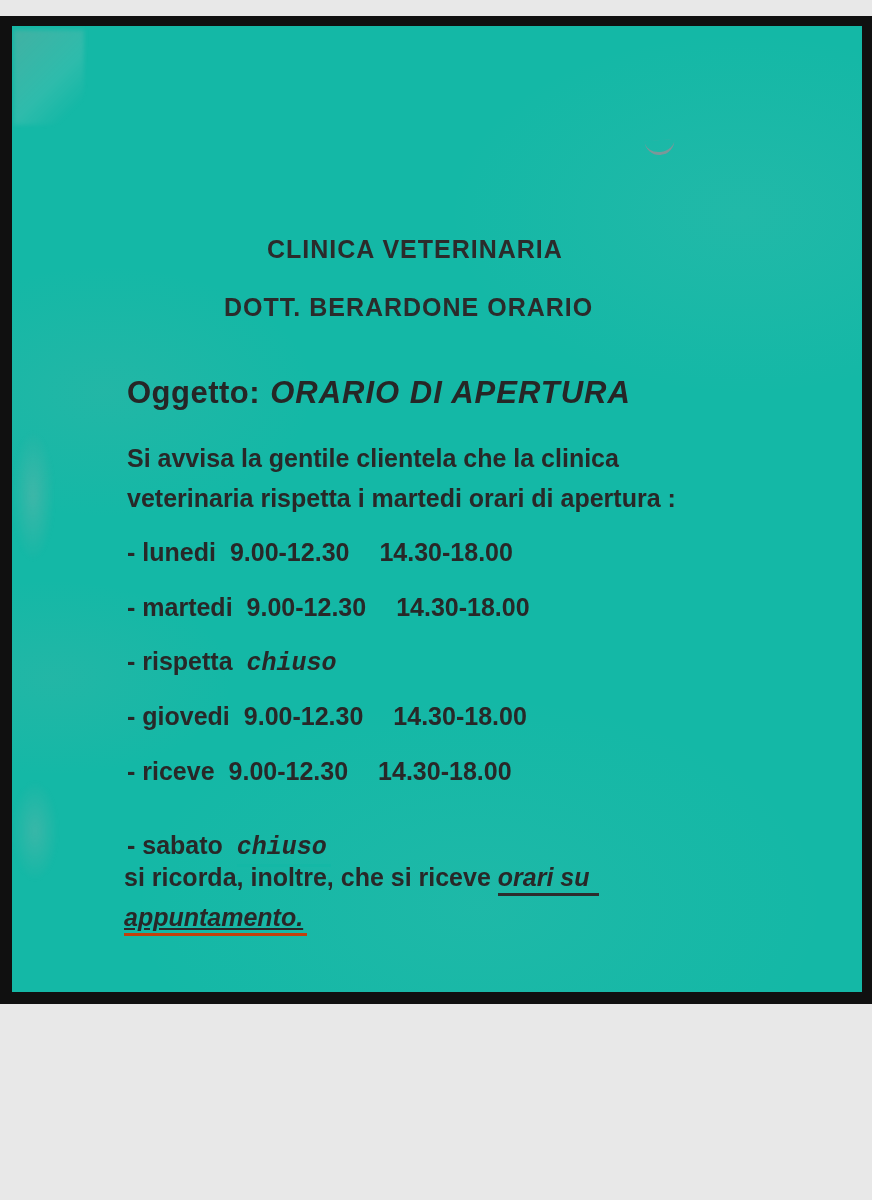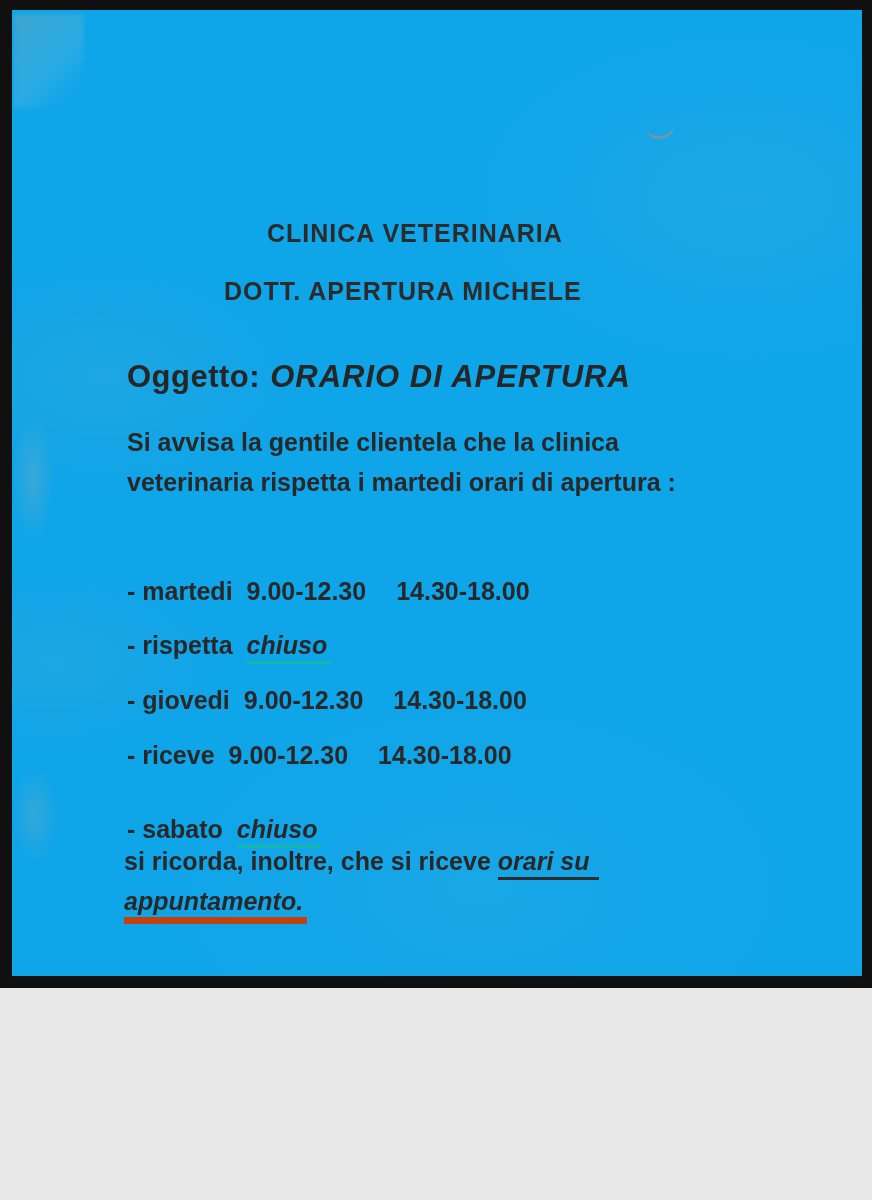--- a/index.html
+++ b/index.html
@@ -5,22 +5,22 @@
   html, body {
     margin: 0;
     padding: 0;
     background: #e8e8e8;
     font-family: "Liberation Sans", sans-serif;
   }
   .scan {
     position: relative;
     width: 872px;
     height: 988px;
-    margin: 0 auto;
-    background: #0ea5e9;
+    margin: 16px auto;
+    background: #14b8a6;
     overflow: hidden;
     color: #262626;
   }
   
   .frame {
     position: absolute;
     inset: 0;
     border: 10px solid #101010;
     border-left-width: 12px;
     border-bottom-width: 12px;
@@ -77,30 +77,32 @@
   .subject-line { left: 127px; top: 360px; font-size: 31px; letter-spacing: 0.5px; }
   .subject-title { font-style: italic; margin-left: 10px; letter-spacing: 1px; }
   .body-line { font-size: 25px; color: #282828; }
   .row .hours-1 { margin-left: 14px; }
   .row .hours-2 { margin-left: 30px; }
   .closed-word {
     font-style: italic;
     margin-left: 14px;
     border-bottom: 3px solid #14b8a6;
     padding: 0 4px 2px 0;
+    font-family: Liberation Mono, monospace;
   }
   .note-em {
     font-style: italic;
     border-bottom: 3px solid #2d2d2d;
     padding: 0 10px 2px 0;
   }
   .note-em-2 {
     font-style: italic;
-    border-bottom: 7px solid #c2410c;
+    border-bottom: 3px solid #c2410c;
     padding: 0 4px 2px 0;
+    text-decoration: underline;
   }
   .signature-line { left: 505px; top: 1000px; font-size: 32px; }
   .page-number {
     position: absolute;
     left: 404px; top: 1080px;
     font-size: 16px;
     font-weight: normal;
     color: #3a3a3a;
   }
 </style>
@@ -111,30 +113,33 @@
 
   <div class="paper-tone"></div>
   <div class="smudge-topleft"></div>
   <div class="smudge-left-1"></div>
   <div class="smudge-left-2"></div>
   <div class="pen-mark"></div>
   <div class="frame"></div>
 
   <div class="line header-line" style="left:267px; top:220px;">CLINICA VETERINARIA</div>
 
-  <div class="line header-line" style="left:224px; top:278px;">DOTT. APERTURA MICHELE</div>
+  <div class="line header-line" style="left:224px; top:278px;">DOTT. BERARDONE ORARIO</div>
 
   <div class="line subject-line">
     <span>Oggetto:</span><span class="subject-title">ORARIO DI APERTURA</span>
   </div>
 
   <div class="line body-line" style="left:127px; top:429px;">Si avvisa la gentile clientela che la clinica</div>
 
   <div class="line body-line" style="left:127px; top:469px;">veterinaria rispetta i martedi orari di apertura :</div>
 
+  <div class="line body-line row" style="left:127px; top:523px;">
+    <span>- lunedi</span><span class="hours-1">9.00-12.30</span><span class="hours-2">14.30-18.00</span>
+  </div>
 
   <div class="line body-line row" style="left:127px; top:578px;">
     <span>- martedi</span><span class="hours-1">9.00-12.30</span><span class="hours-2">14.30-18.00</span>
   </div>
 
   <div class="line body-line row" style="left:127px; top:632px;">
     <span>- rispetta</span><span class="closed-word">chiuso</span>
   </div>
 
   <div class="line body-line row" style="left:127px; top:687px;">

